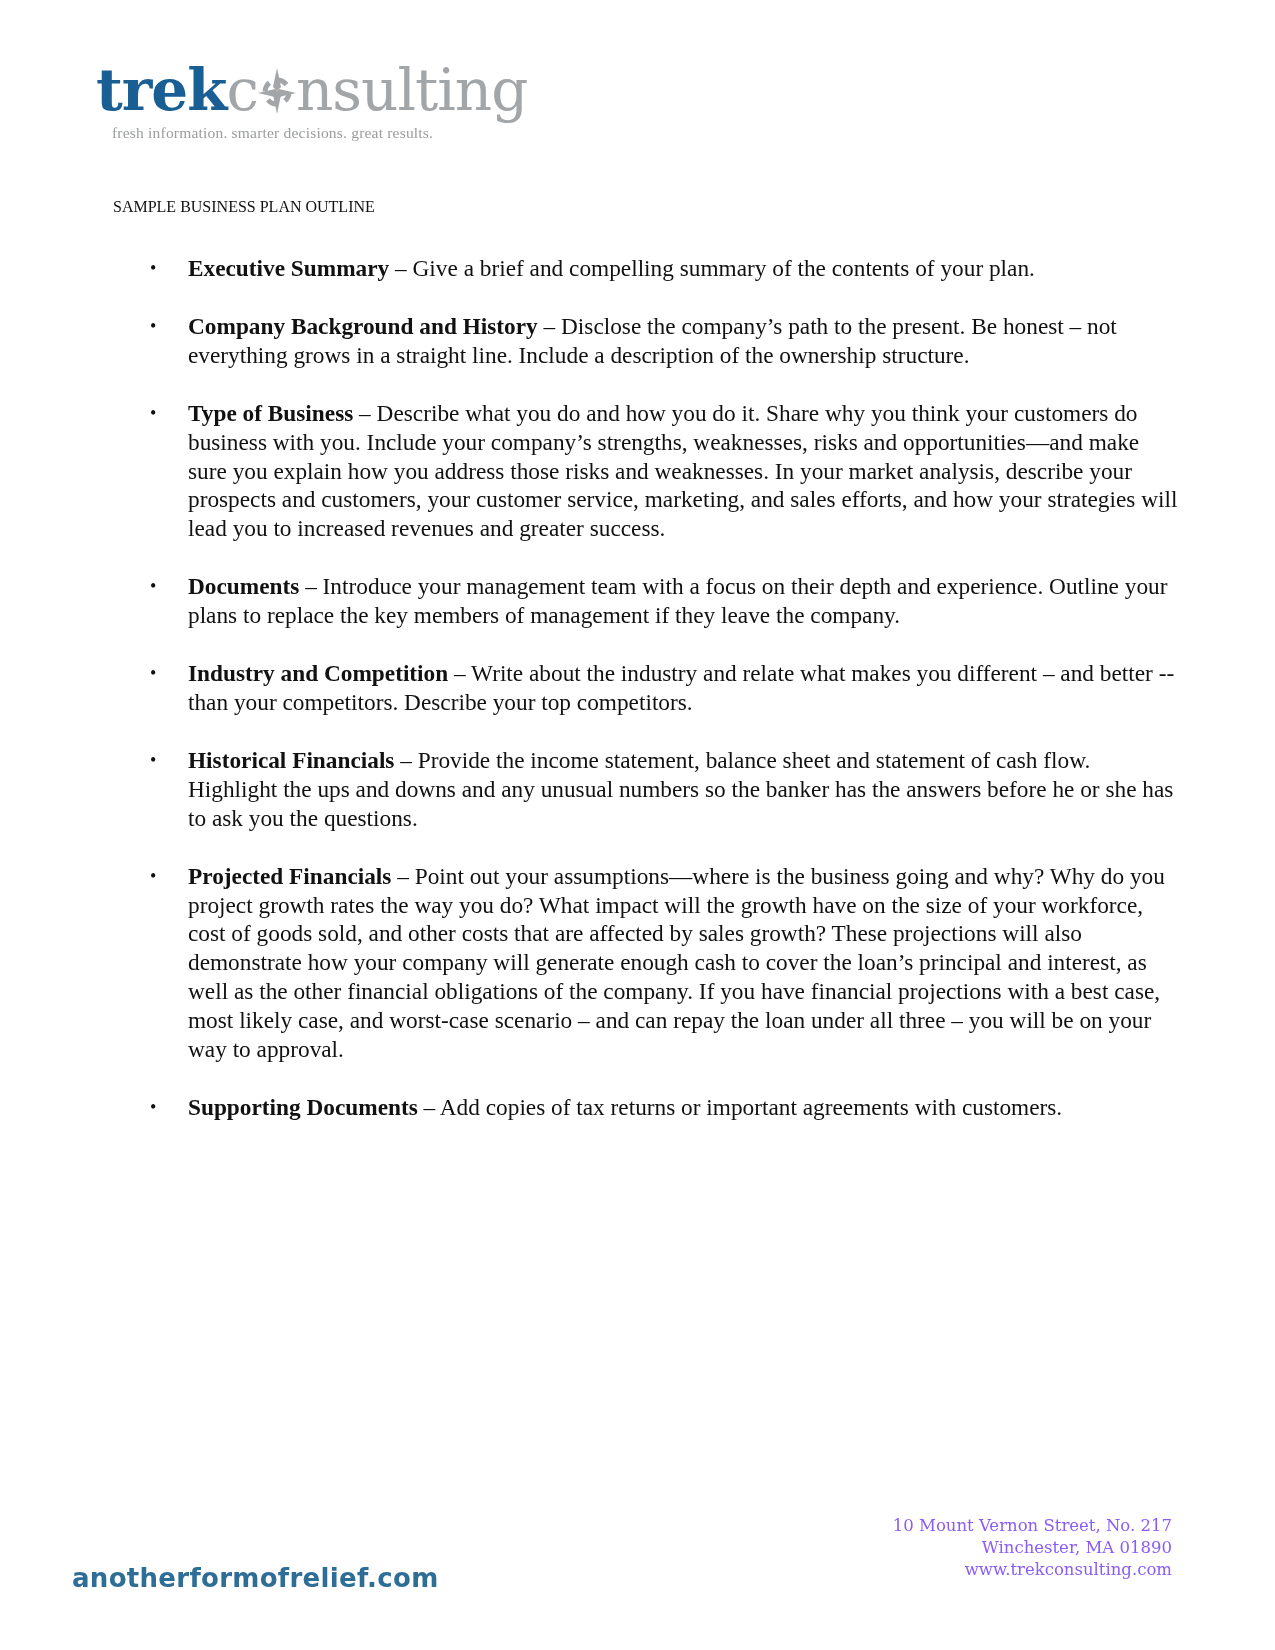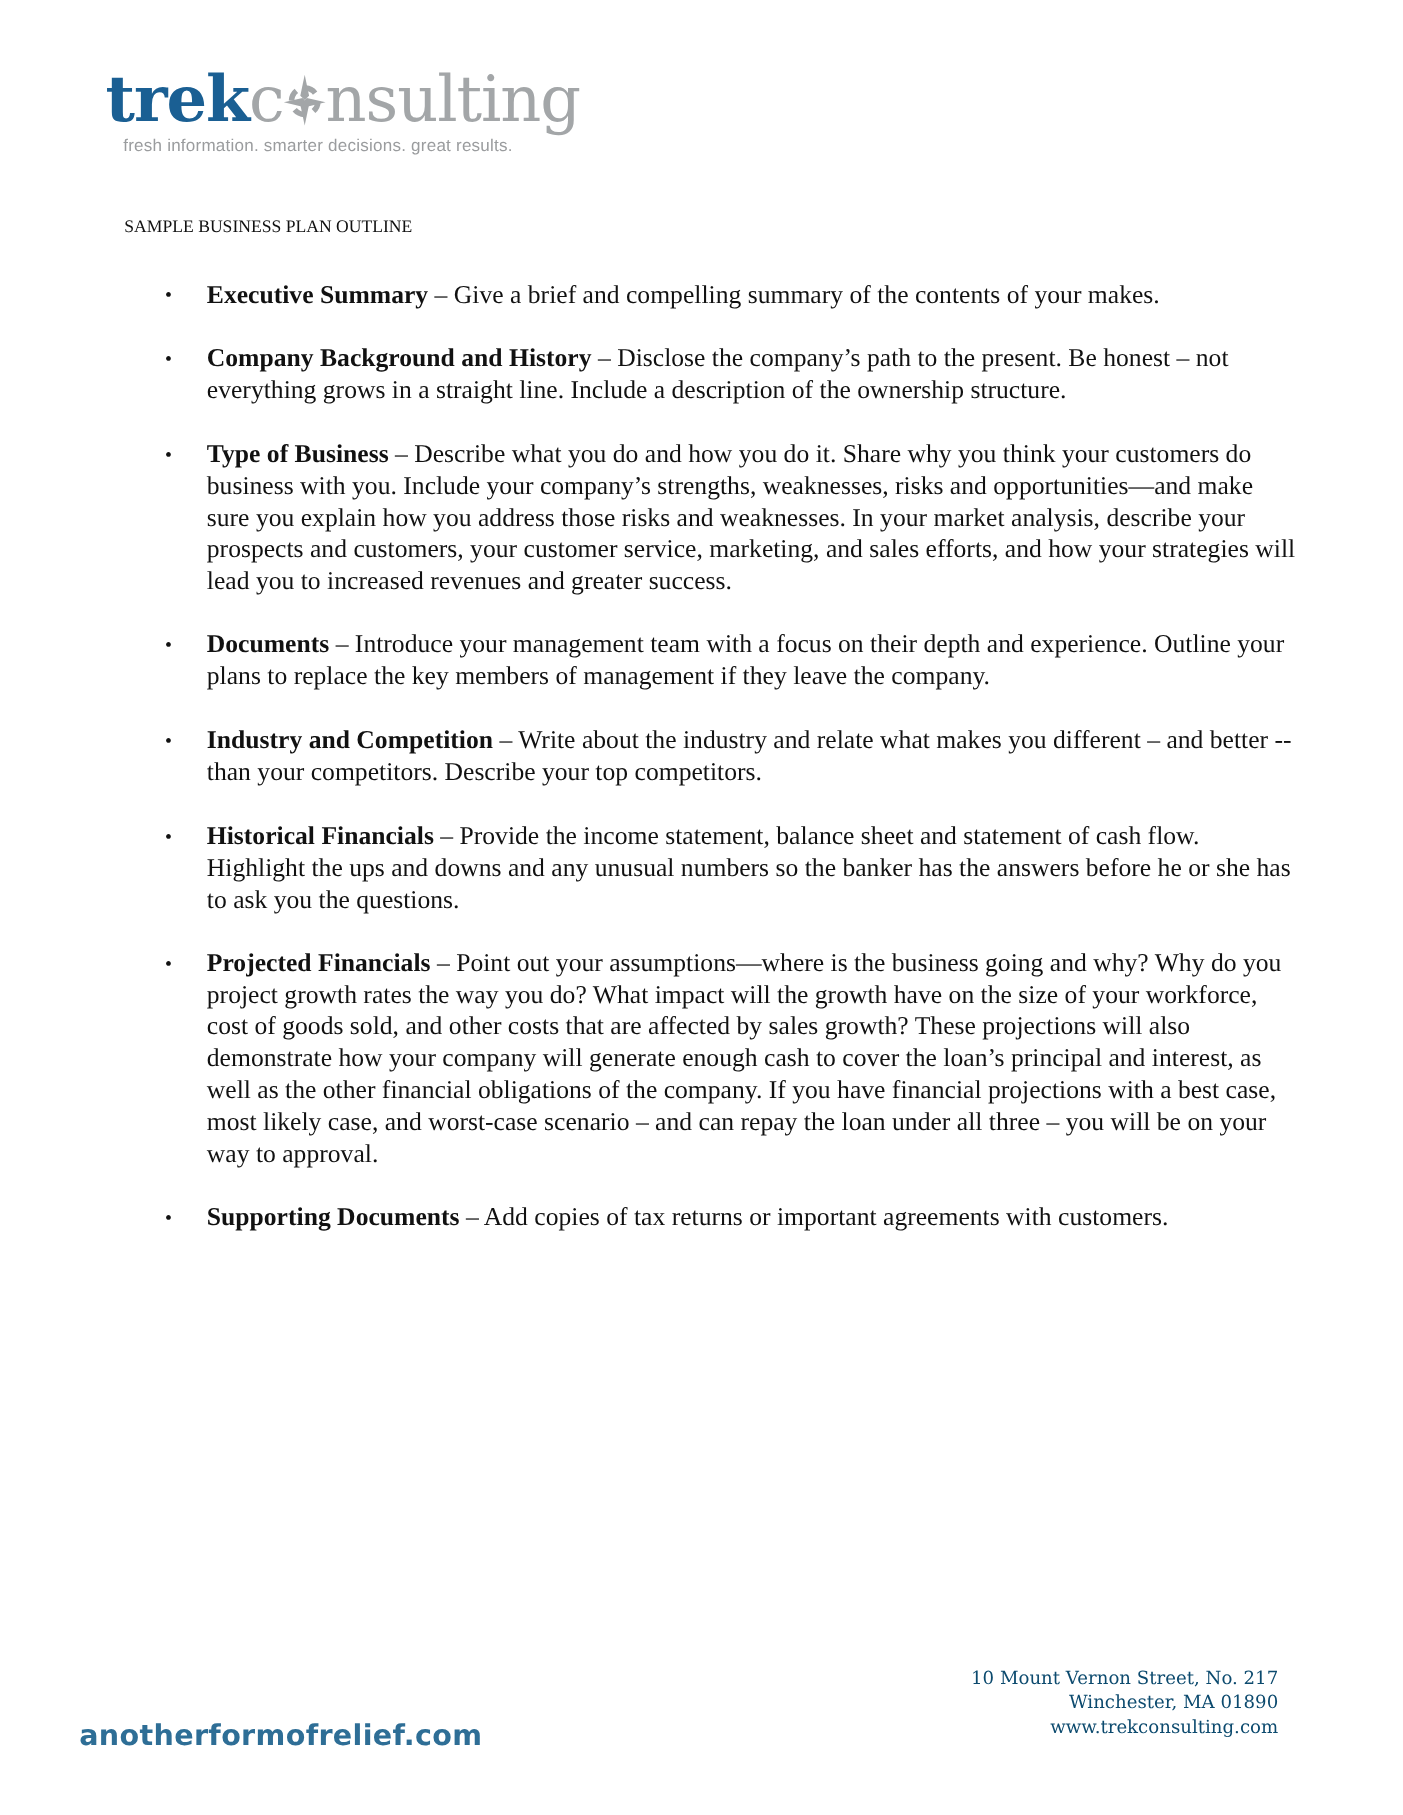--- a/index.html
+++ b/index.html
@@ -5,31 +5,31 @@
   html, body { margin: 0; padding: 0; background: #ffffff; }
   body { width: 1275px; height: 1650px; position: relative; overflow: hidden; }
   .page { position: absolute; left: 0; top: 0; width: 1275px; height: 1562px; background: #fff; }
 
   .logo { position: absolute; left: 96px; top: 58px; width: 460px; height: 90px; }
   .logo-main { position: absolute; left: 0; top: 0; font-family: "DejaVu Serif", serif; font-size: 58px; line-height: 64px; white-space: nowrap; letter-spacing: -1px; }
   .logo-trek { color: #1a5f93; font-weight: bold; }
   .logo-consult { color: #a3a6a8; font-weight: normal; }
   .compass { display: inline-block; position: relative; width: 42px; height: 50px; vertical-align: -6px; margin: 0 -2px; }
   .compass svg { width: 42px; height: 50px; }
-  .logo-tag { position: absolute; left: 16px; top: 66px; font-family: Liberation Sans, sans-serif; font-size: 15.5px; color: #9a9c9e; white-space: nowrap; letter-spacing: 0.2px; }
+  .logo-tag { position: absolute; left: 16px; top: 66px; font-family: Liberation Serif, serif; font-size: 15.5px; color: #9a9c9e; white-space: nowrap; letter-spacing: 0.2px; }
 
   .doc-title { position: absolute; left: 113px; top: 198px; font-family: "Liberation Serif", serif; font-size: 16px; color: #111; white-space: nowrap; }
 
   .outline { position: absolute; left: 150px; top: 254px; width: 1030px; margin: 0; padding: 0; list-style: none; font-family: "Liberation Serif", serif; font-size: 23.3px; line-height: 28.9px; color: #111; }
   .outline li { position: relative; padding-left: 38px; margin-bottom: 29px; }
   .outline li .bullet { position: absolute; left: 0; top: 0; font-size: 18px; }
   .outline li .term { font-weight: bold; }
 
   .footer-left { position: absolute; left: 95px; top: 1515px; font-family: "DejaVu Serif", serif; font-size: 16.5px; line-height: 22px; color: #3f4f57; }
-  .footer-right { position: absolute; right: 113px; top: 1515px; text-align: right; font-family: "DejaVu Serif", serif; font-size: 16.5px; line-height: 22px; color: #0c4a6e; }
+  .footer-right { position: absolute; right: 103px; top: 1515px; text-align: right; font-family: "DejaVu Serif", serif; font-size: 16.5px; line-height: 22px; color: #8b5cf6; }
   .watermark { position: absolute; left: 40px; top: 1563px; font-family: "DejaVu Sans", sans-serif; font-weight: bold; font-size: 26px; color: #2e6e96; letter-spacing: 0.3px; white-space: nowrap; margin-left: 32px; }
 </style>
 </head>
 <body>
 
 <div class="page">
 
   <div class="logo">
     <div class="logo-main">
       <span class="logo-trek">trek</span><span class="logo-consult">c</span><span class="compass"><svg viewBox="0 0 42 50">
@@ -41,21 +41,21 @@
             </g>
             <circle cx="21" cy="26" r="12" fill="none" stroke="#a3a6a8" stroke-width="5" stroke-dasharray="10 9"></circle>
           </svg></span><span class="logo-consult">nsulting</span>
     </div>
     <div class="logo-tag">fresh information. smarter decisions. great results.</div>
   </div>
 
   <div class="doc-title">SAMPLE BUSINESS PLAN OUTLINE</div>
 
   <ul class="outline">
-    <li><span class="bullet">•</span><span class="term">Executive Summary</span><span> – Give a brief and compelling summary of the contents of your makes.</span></li>
+    <li><span class="bullet">•</span><span class="term">Executive Summary</span><span> – Give a brief and compelling summary of the contents of your plan.</span></li>
     <li><span class="bullet">•</span><span class="term">Company Background and History</span><span> – Disclose the company’s path to the present. Be honest – not everything grows in a straight line. Include a description of the ownership structure.</span></li>
     <li><span class="bullet">•</span><span class="term">Type of Business</span><span> – Describe what you do and how you do it. Share why you think your customers do business with you. Include your company’s strengths, weaknesses, risks and opportunities—and make sure you explain how you address those risks and weaknesses. In your market analysis, describe your prospects and customers, your customer service, marketing, and sales efforts, and how your strategies will lead you to increased revenues and greater success.</span></li>
     <li><span class="bullet">•</span><span class="term">Documents</span><span> – Introduce your management team with a focus on their depth and experience. Outline your plans to replace the key members of management if they leave the company.</span></li>
     <li><span class="bullet">•</span><span class="term">Industry and Competition</span><span> – Write about the industry and relate what makes you different – and better -- than your competitors. Describe your top competitors.</span></li>
     <li><span class="bullet">•</span><span class="term">Historical Financials</span><span> – Provide the income statement, balance sheet and statement of cash flow. Highlight the ups and downs and any unusual numbers so the banker has the answers before he or she has to ask you the questions.</span></li>
     <li><span class="bullet">•</span><span class="term">Projected Financials</span><span> – Point out your assumptions—where is the business going and why? Why do you project growth rates the way you do? What impact will the growth have on the size of your workforce, cost of goods sold, and other costs that are affected by sales growth? These projections will also demonstrate how your company will generate enough cash to cover the loan’s principal and interest, as well as the other financial obligations of the company. If you have financial projections with a best case, most likely case, and worst-case scenario – and can repay the loan under all three – you will be on your way to approval.</span></li>
     <li><span class="bullet">•</span><span class="term">Supporting Documents</span><span> – Add copies of tax returns or important agreements with customers.</span></li>
   </ul>
 
 

